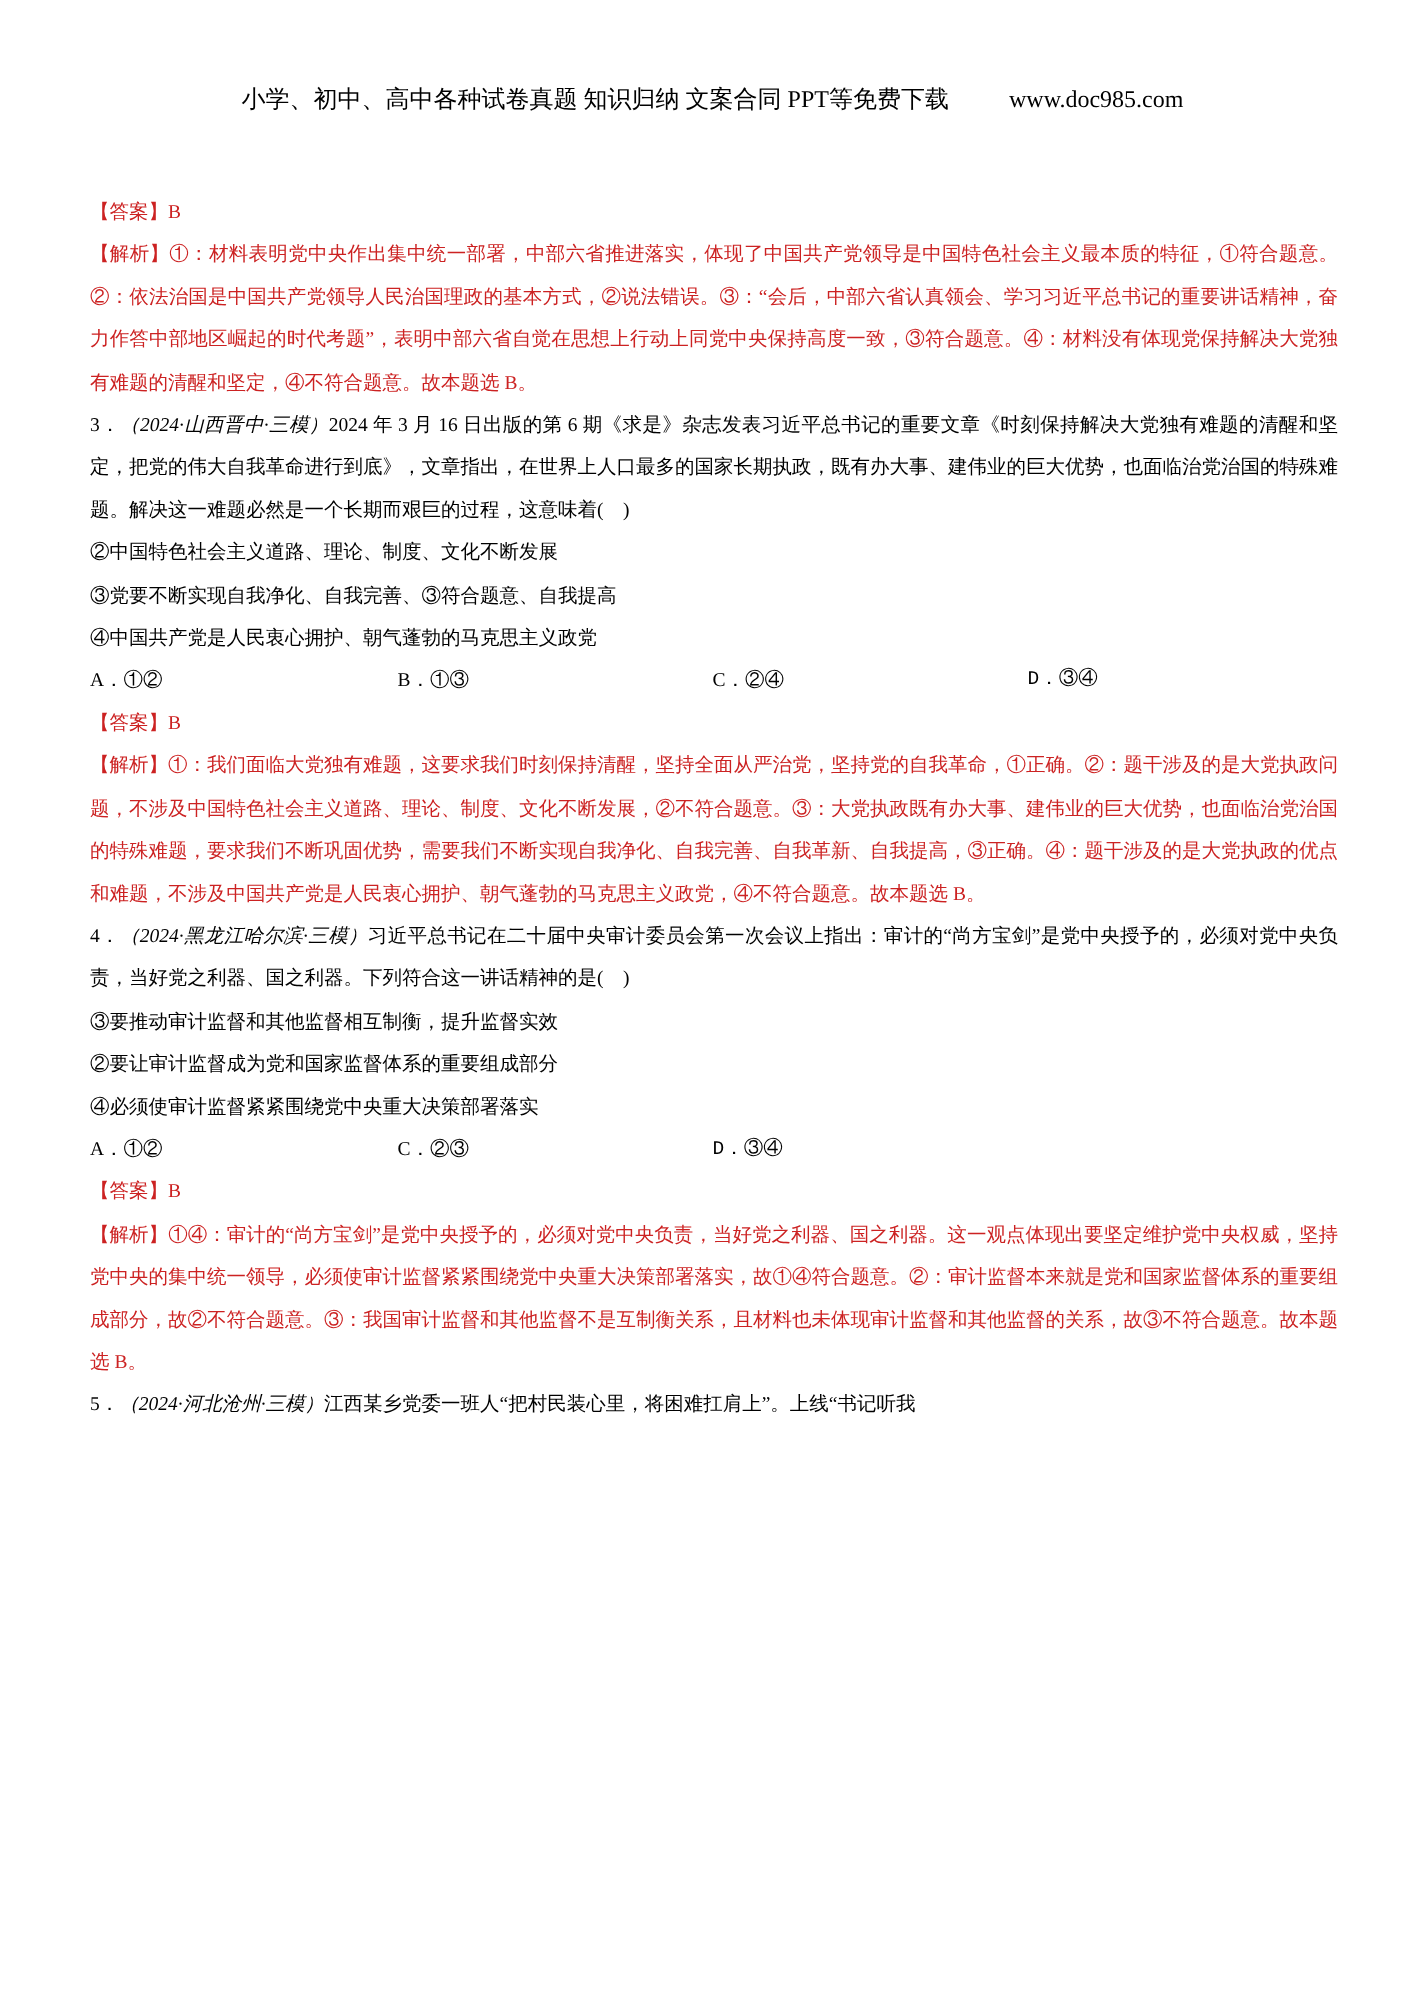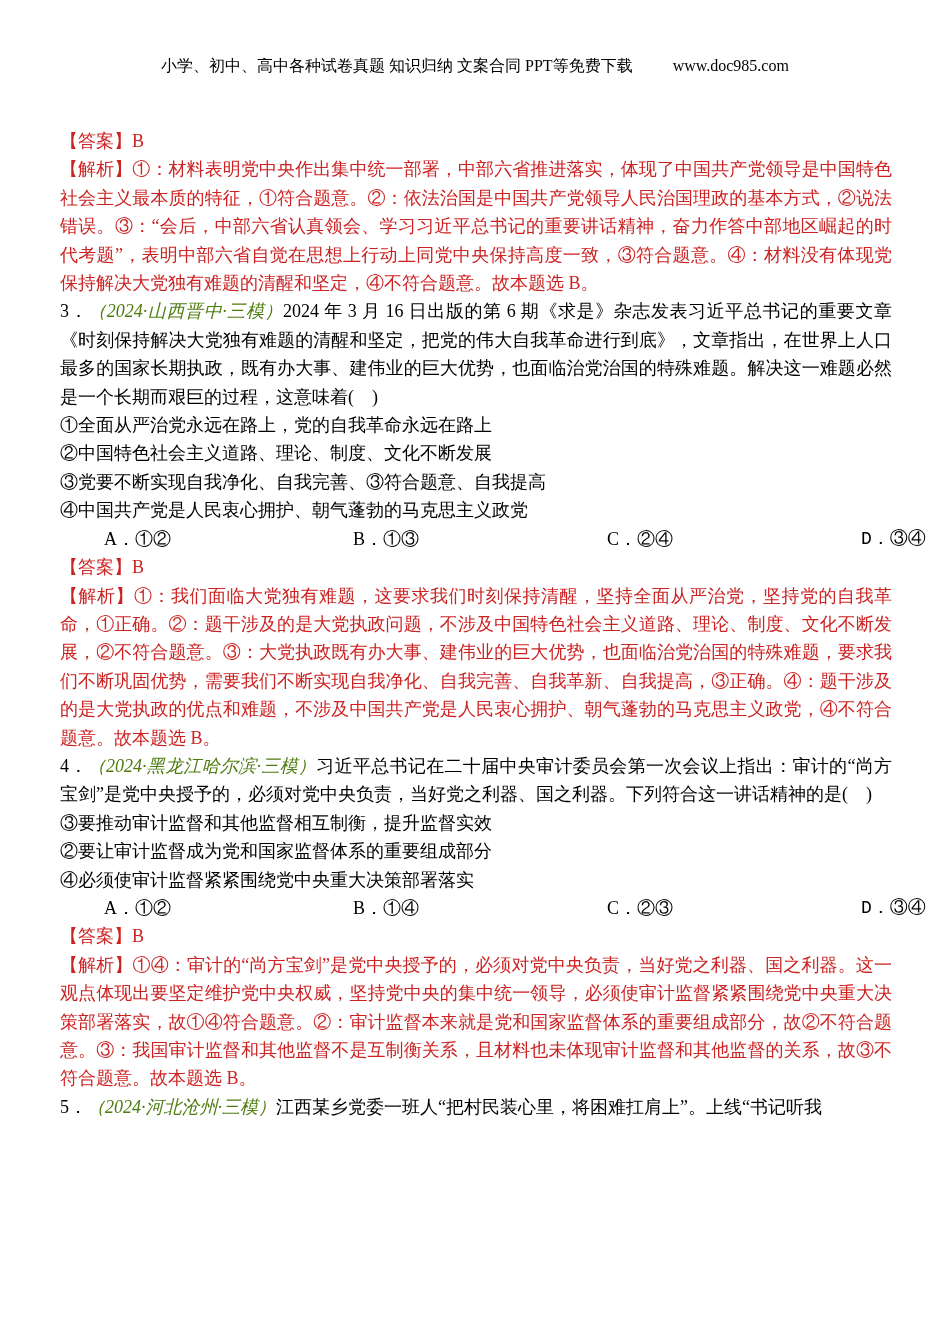--- a/index.html
+++ b/index.html
@@ -21,63 +21,61 @@
     font-size: 16px;
     white-space: nowrap;
     color: #000000;
   }
   .doc-header .site-url { margin-left: 40px; text-align: center; }
   .doc-body {
     position: absolute;
     top: 127px;
     left: 60px;
     width: 832px;
-    font-size: 18px;
+    font-size: 13px;
     line-height: 28.4px;
     text-align: justify;
   }
   .para { margin: 0; }
   .run-black { color: #000000; }
   .run-red { color: #cc2222; }
-  .run-src { color: #4d7c0f; font-style: italic; }
+  .run-src { color: #000000; font-style: italic; }
   .choices { display: flex; text-align: left; }
-  .choice { width: 210px; flex: 0 0 auto; margin-left: 44px; }
+  .choice { width: 210px; flex: 0 0 auto; }
   .choice:first-child { width: 205px; }
   .choice:last-child { width: auto; font-family: Liberation Mono, monospace; }
 </style>
 </head>
 <body>
 
 <div class="page">
   <div class="doc-header">
     <span>小学、初中、高中各种试卷真题 知识归纳 文案合同 PPT等免费下载</span><span class="site-url">www.doc985.com</span>
   </div>
   <div class="doc-body">
       <div class="para answer"><span class="run-red">【答案】B</span></div>
       <div class="para analysis"><span class="run-red">【解析】①：材料表明党中央作出集中统一部署，中部六省推进落实，体现了中国共产党领导是中国特色社会主义最本质的特征，①符合题意。②：依法治国是中国共产党领导人民治国理政的基本方式，②说法错误。③：“会后，中部六省认真领会、学习习近平总书记的重要讲话精神，奋力作答中部地区崛起的时代考题”，表明中部六省自觉在思想上行动上同党中央保持高度一致，③符合题意。④：材料没有体现党保持解决大党独有难题的清醒和坚定，④不符合题意。故本题选 B。</span></div>
       <div class="para question"><span class="run-black">3．</span><span class="run-src">（2024·山西晋中·三模）</span><span class="run-black">2024 年 3 月 16 日出版的第 6 期《求是》杂志发表习近平总书记的重要文章《时刻保持解决大党独有难题的清醒和坚定，把党的伟大自我革命进行到底》，文章指出，在世界上人口最多的国家长期执政，既有办大事、建伟业的巨大优势，也面临治党治国的特殊难题。解决这一难题必然是一个长期而艰巨的过程，这意味着(　)</span></div>
-      <div class="para option"><span class="run-black">①全面从严治党永远在路上，党的自我革命永远在路上</span></div>
       <div class="para option"><span class="run-black">②中国特色社会主义道路、理论、制度、文化不断发展</span></div>
       <div class="para option"><span class="run-black">③党要不断实现自我净化、自我完善、③符合题意、自我提高</span></div>
       <div class="para option"><span class="run-black">④中国共产党是人民衷心拥护、朝气蓬勃的马克思主义政党</span></div>
       <div class="para choices">
         <span class="choice">A．①②</span>
         <span class="choice">B．①③</span>
         <span class="choice">C．②④</span>
         <span class="choice">D．③④</span>
       </div>
       <div class="para answer"><span class="run-red">【答案】B</span></div>
       <div class="para analysis"><span class="run-red">【解析】①：我们面临大党独有难题，这要求我们时刻保持清醒，坚持全面从严治党，坚持党的自我革命，①正确。②：题干涉及的是大党执政问题，不涉及中国特色社会主义道路、理论、制度、文化不断发展，②不符合题意。③：大党执政既有办大事、建伟业的巨大优势，也面临治党治国的特殊难题，要求我们不断巩固优势，需要我们不断实现自我净化、自我完善、自我革新、自我提高，③正确。④：题干涉及的是大党执政的优点和难题，不涉及中国共产党是人民衷心拥护、朝气蓬勃的马克思主义政党，④不符合题意。故本题选 B。</span></div>
       <div class="para question"><span class="run-black">4．</span><span class="run-src">（2024·黑龙江哈尔滨·三模）</span><span class="run-black">习近平总书记在二十届中央审计委员会第一次会议上指出：审计的“尚方宝剑”是党中央授予的，必须对党中央负责，当好党之利器、国之利器。下列符合这一讲话精神的是(　)</span></div>
       <div class="para option"><span class="run-black">③要推动审计监督和其他监督相互制衡，提升监督实效</span></div>
       <div class="para option"><span class="run-black">②要让审计监督成为党和国家监督体系的重要组成部分</span></div>
       <div class="para option"><span class="run-black">④必须使审计监督紧紧围绕党中央重大决策部署落实</span></div>
       <div class="para choices">
         <span class="choice">A．①②</span>
-        <span class="choice">B．①④</span>
         <span class="choice">C．②③</span>
         <span class="choice">D．③④</span>
       </div>
       <div class="para answer"><span class="run-red">【答案】B</span></div>
       <div class="para analysis"><span class="run-red">【解析】①④：审计的“尚方宝剑”是党中央授予的，必须对党中央负责，当好党之利器、国之利器。这一观点体现出要坚定维护党中央权威，坚持党中央的集中统一领导，必须使审计监督紧紧围绕党中央重大决策部署落实，故①④符合题意。②：审计监督本来就是党和国家监督体系的重要组成部分，故②不符合题意。③：我国审计监督和其他监督不是互制衡关系，且材料也未体现审计监督和其他监督的关系，故③不符合题意。故本题选 B。</span></div>
       <div class="para question"><span class="run-black">5．</span><span class="run-src">（2024·河北沧州·三模）</span><span class="run-black">江西某乡党委一班人“把村民装心里，将困难扛肩上”。上线“书记听我</span></div>
     </div>
 </div>
 
 </body></html>

